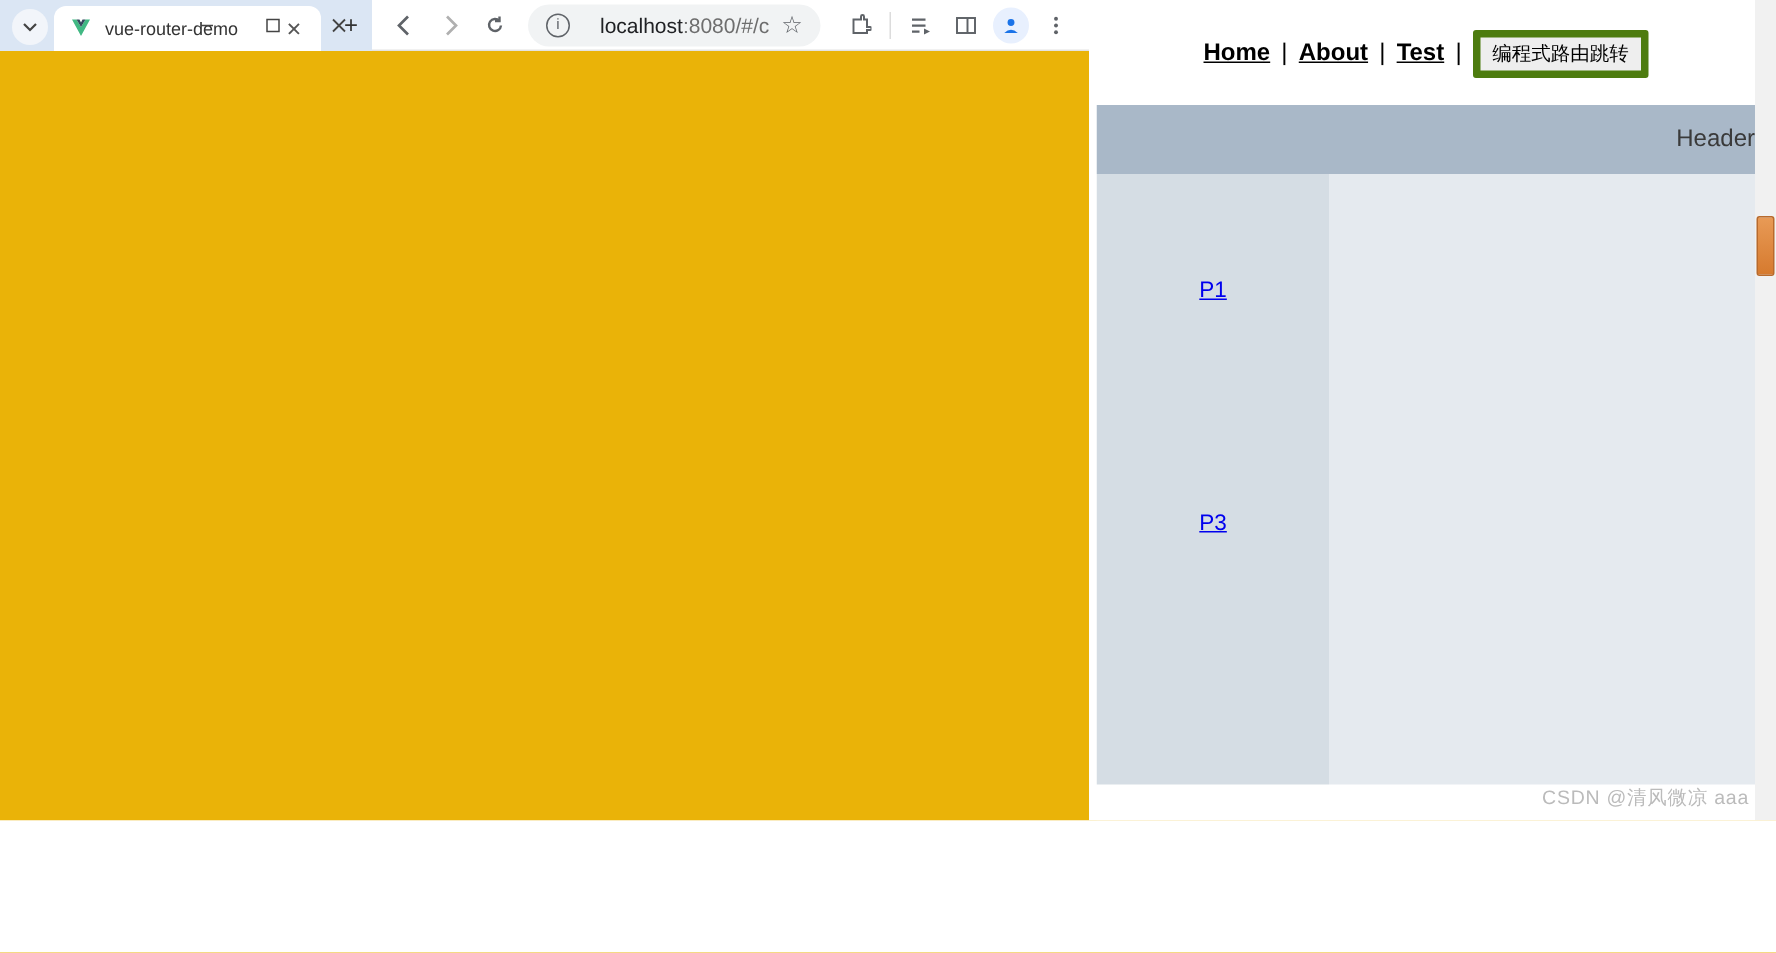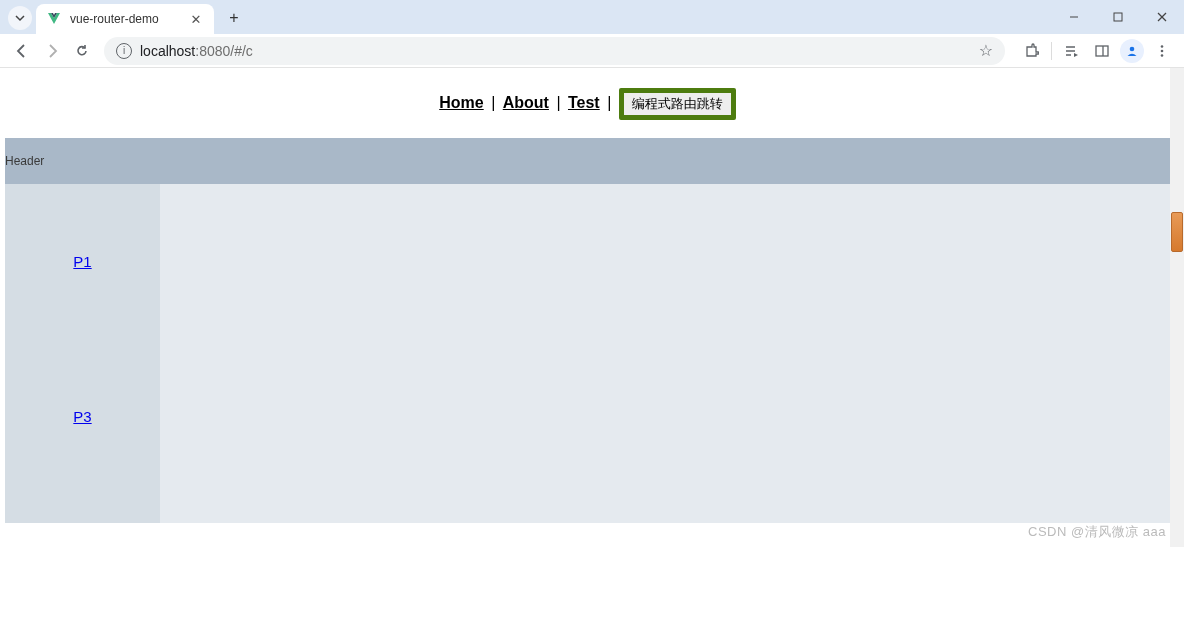--- a/index.html
+++ b/index.html
@@ -7,21 +7,21 @@
       font-family: Arial, sans-serif;
       font-size: 13px;
       background: #ffffff;
       overflow: hidden;
     }
     
     .chrome-window {
       width: 1184px;
       height: 547px;
       display: flex;
-      flex-direction: column;
+      flex-direction: row;
       background: #eab308;
     }
     
     .titlebar {
       height: 34px;
       background: #dbe6f4;
       display: flex;
       align-items: flex-end;
       padding-left: 8px;
       position: relative;
@@ -93,21 +93,21 @@
       margin: 0 6px;
       font-size: 14px;
       color:#202124;
       gap:8px;
     }
     .site-info {
       width:16px;height:16px;border:1.5px solid #5f6368;border-radius:50%;
       display:flex;align-items:center;justify-content:center;font-size:10px;color:#5f6368;
       flex-shrink:0;
     }
-    .url-text { flex:1; }
+    .url-text { flex:1;margin-left:12px; }
     .url-host { color:#202124; }
     .url-path { color:#6e6e6e; }
     .star-btn { color:#5f6368;font-size:16px; }
     .toolbar-right { display:flex;align-items:center;gap:2px;margin-left:4px; }
     .tb-icon {
       width:28px;height:28px;display:flex;align-items:center;justify-content:center;
       color:#5f6368;font-size:14px;
     }
     .tb-sep { width:1px;height:18px;background:#dcdcdc;margin:0 4px; }
     .profile-icon {
@@ -145,22 +145,22 @@
       font-size: 13px;
       padding: 2px 8px;
       background:#eeeeee;
       border:5px solid #4d7c0f;
       border-radius:2px;
       cursor:pointer;
     }
     .header-bar {
       background:#a9b8c8;
       height: 46px;
-      display:flex;align-items:center;justify-content:flex-start;
-      color:#3a3a3a;font-size:12px;
+      display:flex;align-items:center;justify-content:flex-end;
+      color:#3a3a3a;font-size:16px;
     }
     .content-row { display:flex; height: calc(100% - 140px); }
     .sidebar {
       width: 155px;
       background:#d5dde4;
       display:flex;flex-direction:column;align-items:center;
     }
     .sidebar-cell {
       flex:0 0 155px;
       display:flex;align-items:center;justify-content:center;

